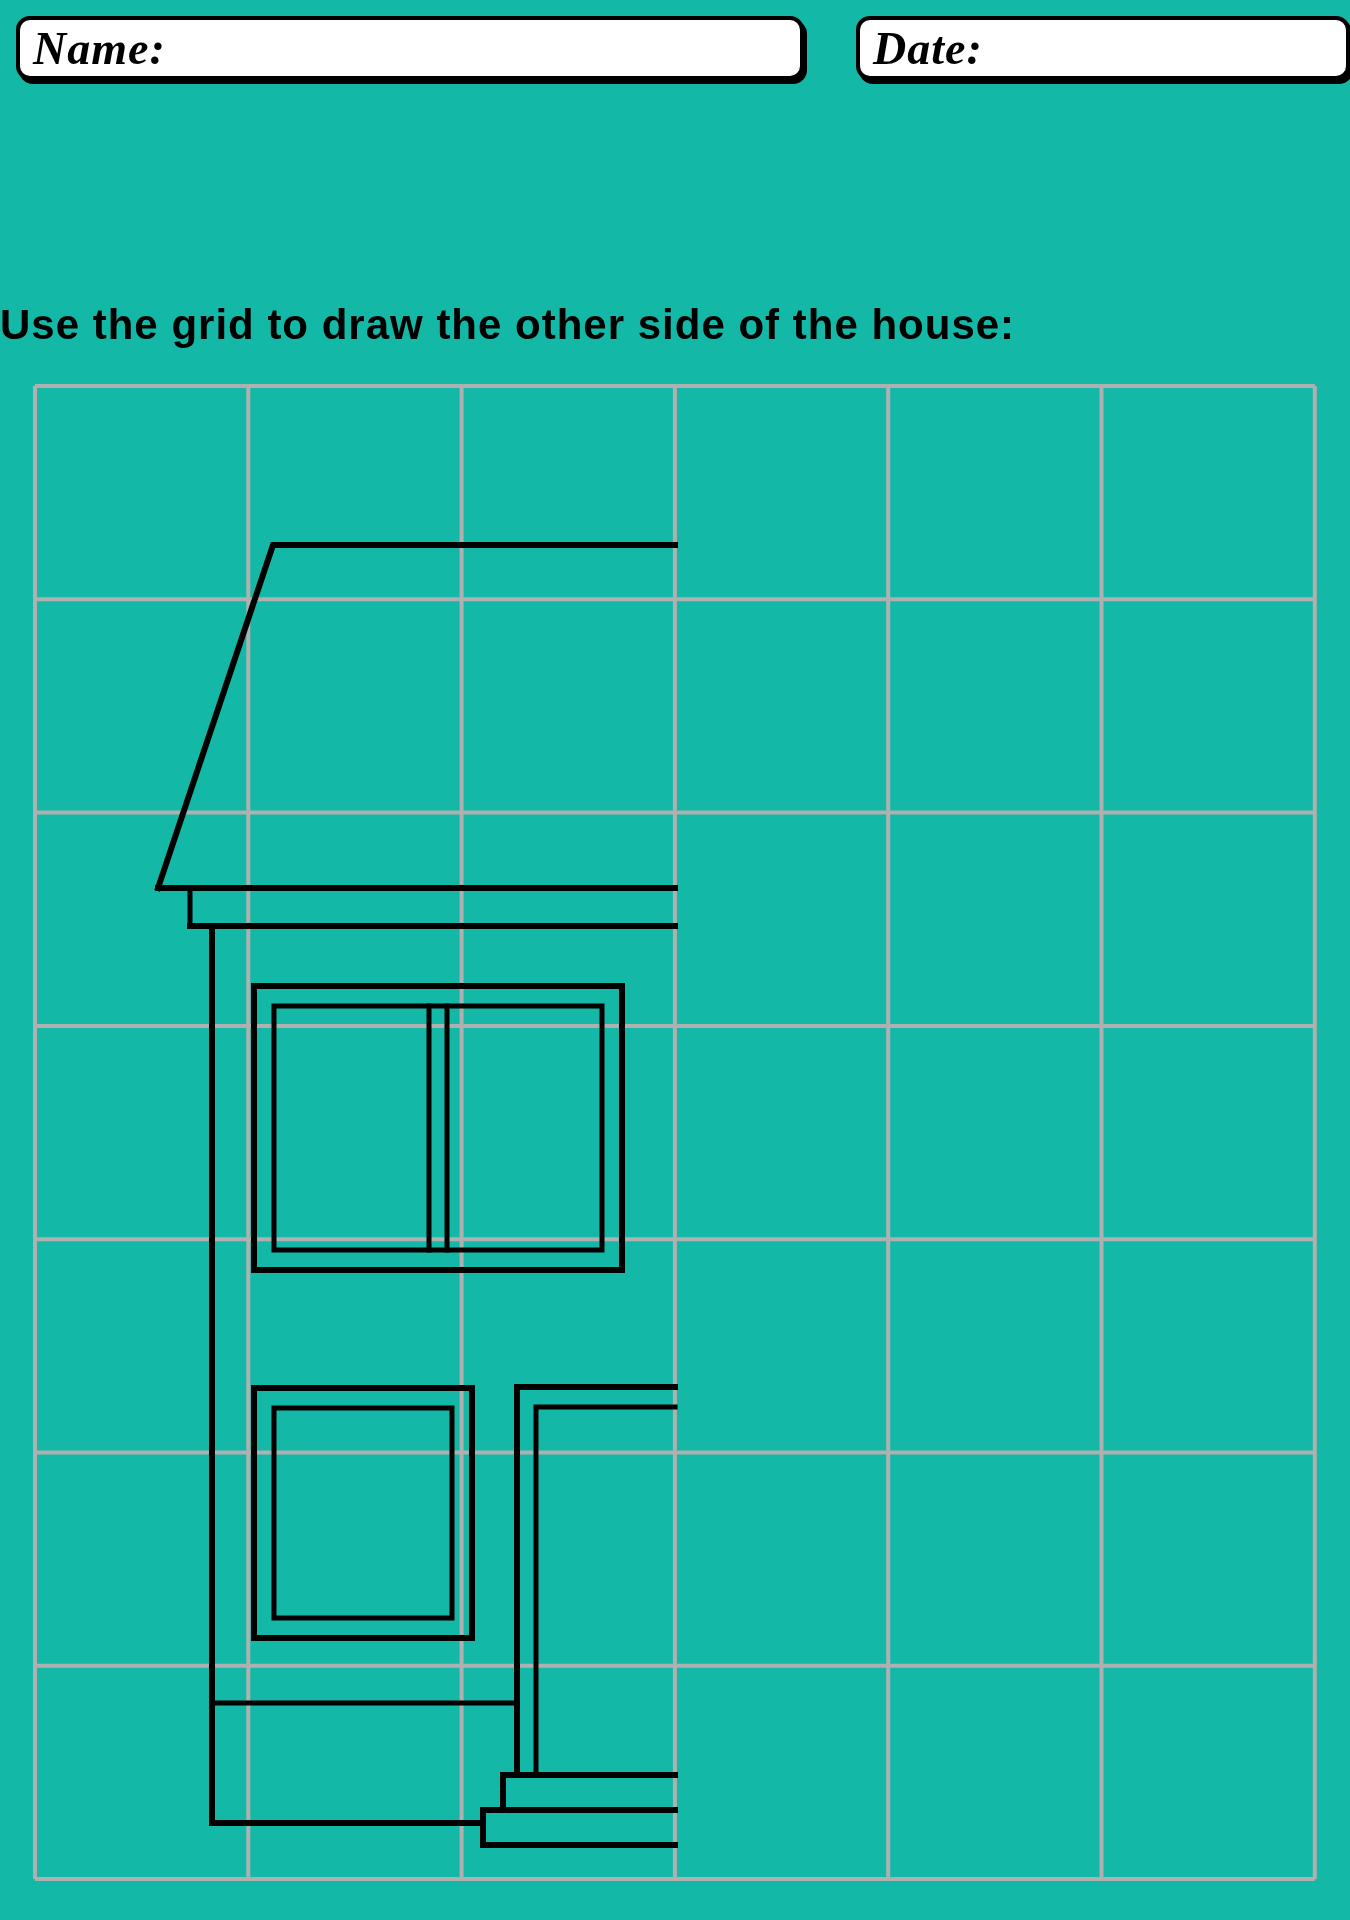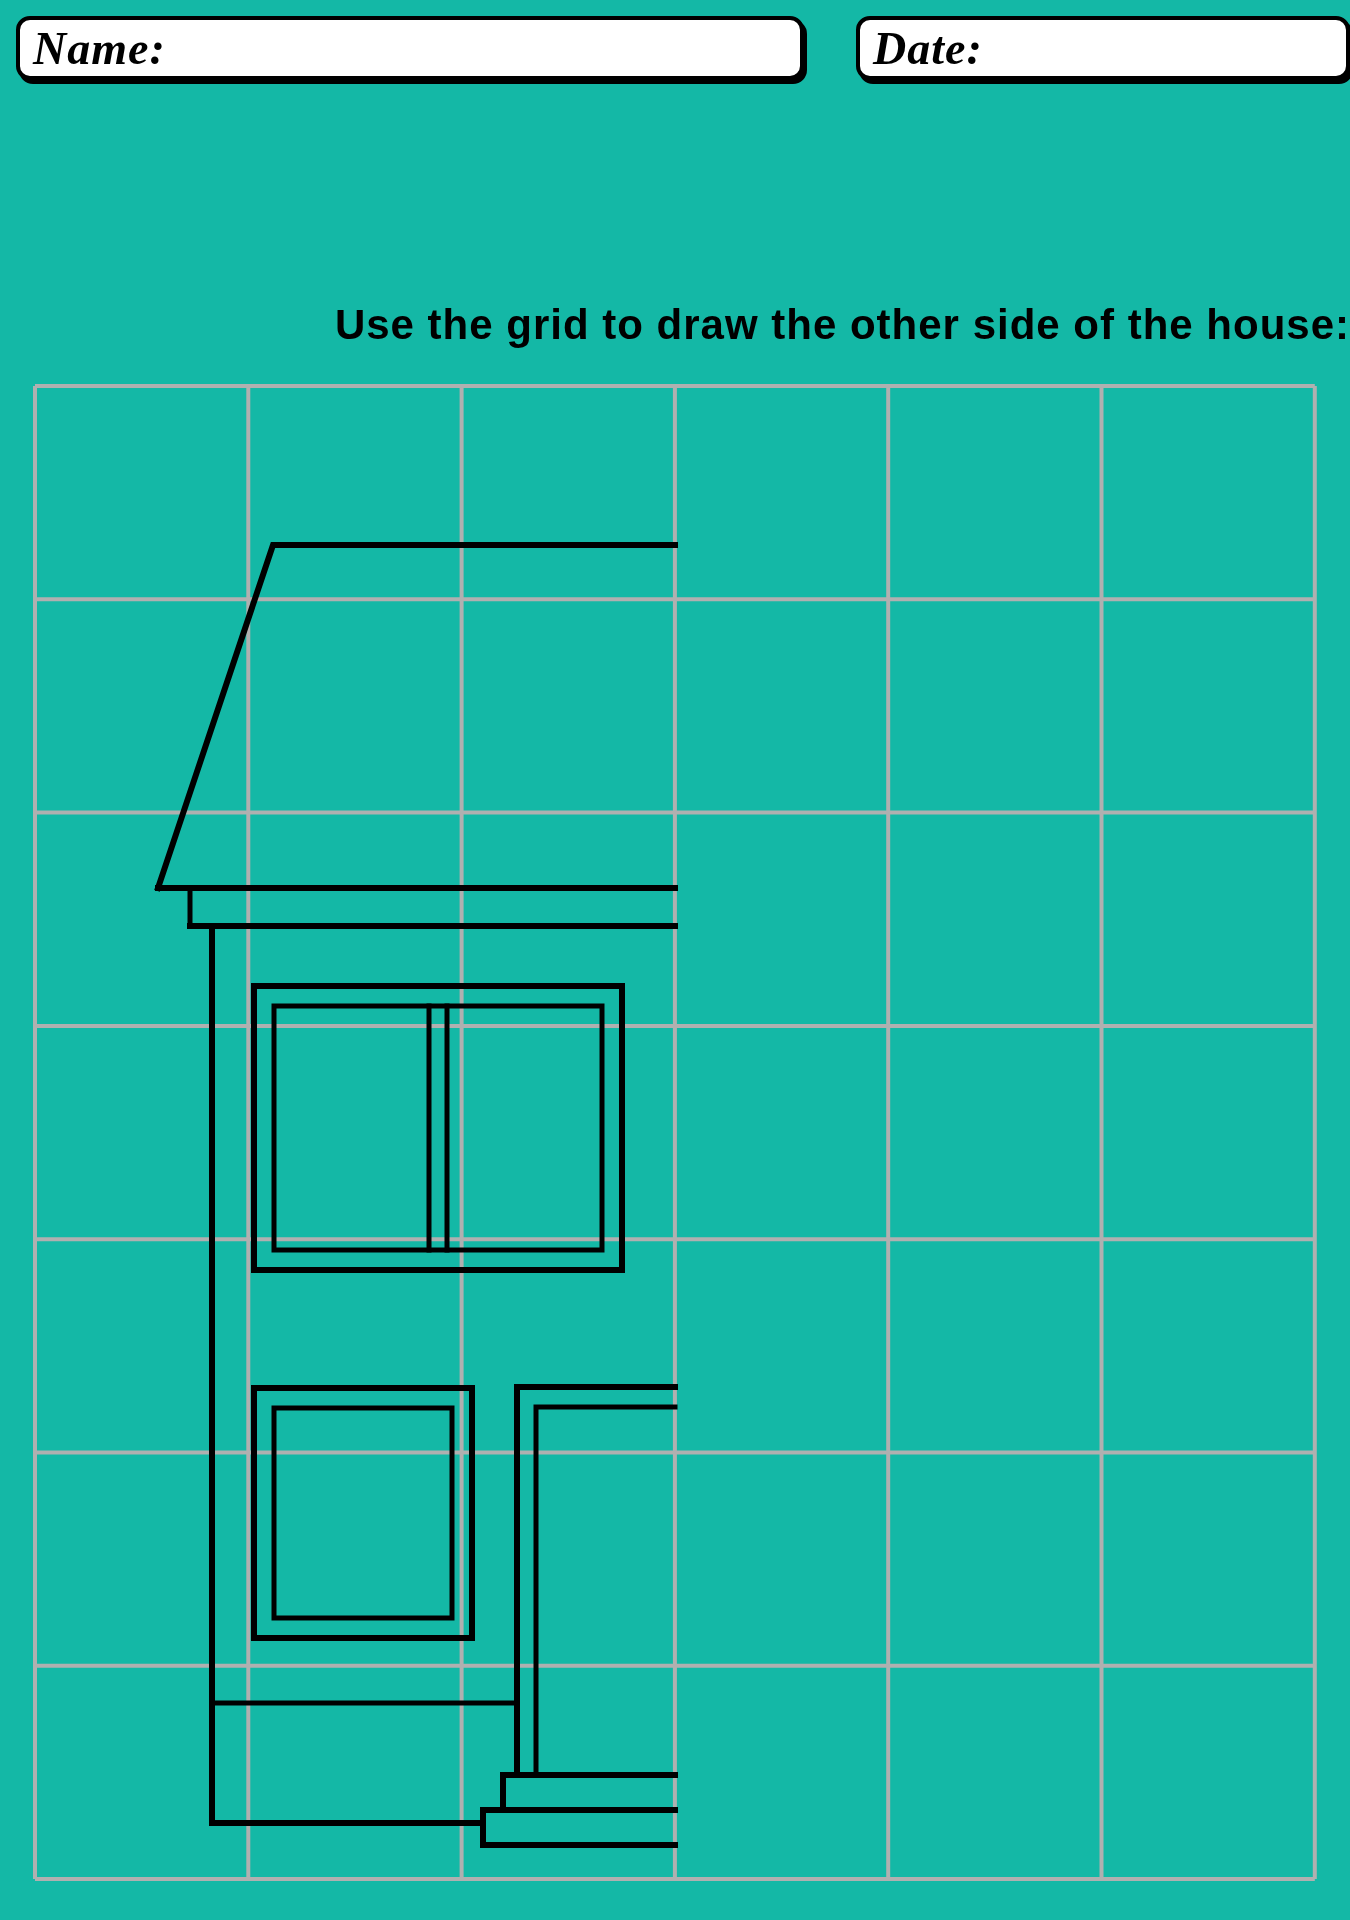--- a/index.html
+++ b/index.html
@@ -55,21 +55,21 @@
     color: #000000;
     -webkit-text-stroke: 6px #000000;
     white-space: nowrap;
   }
   .instruction {
     position: absolute;
     left: 0;
     top: 301px;
     width: 1350px;
     margin: 0;
-    text-align: right;
+    text-align: left;
     font-family: "Liberation Sans", "DejaVu Sans", sans-serif;
     font-weight: bold;
     font-size: 42px;
     letter-spacing: 1px;
     color: #000000;
     white-space: nowrap;
   }
 </style>
 </head>
 <body>

